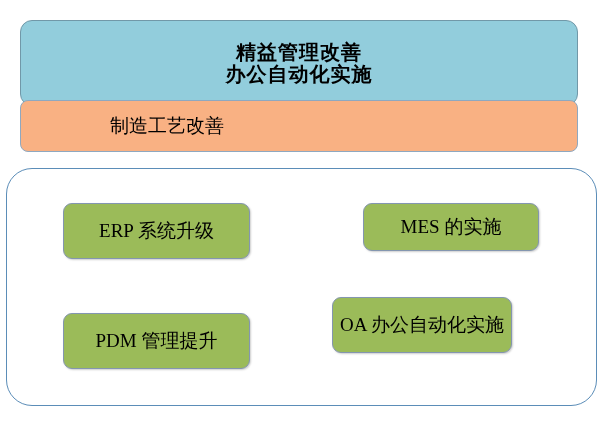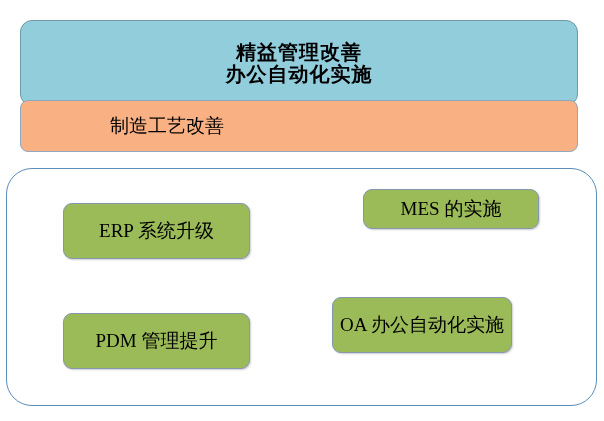--- a/index.html
+++ b/index.html
@@ -95,23 +95,23 @@
     box-shadow: 1px 1px 2px rgba(0,0,0,0.20);
   }
   .node-erp {
     left: 63px;
     top: 203px;
     width: 187px;
     height: 56px;
   }
   .node-mes {
     left: 363px;
-    top: 189px;
+    top: 203px;
     width: 176px;
-    height: 40px;
+    height: 48px;
   }
   .node-pdm {
     left: 63px;
     top: 297px;
     width: 187px;
     height: 56px;
     margin-top: 16px;
   }
   .node-oa {
     left: 332px;

